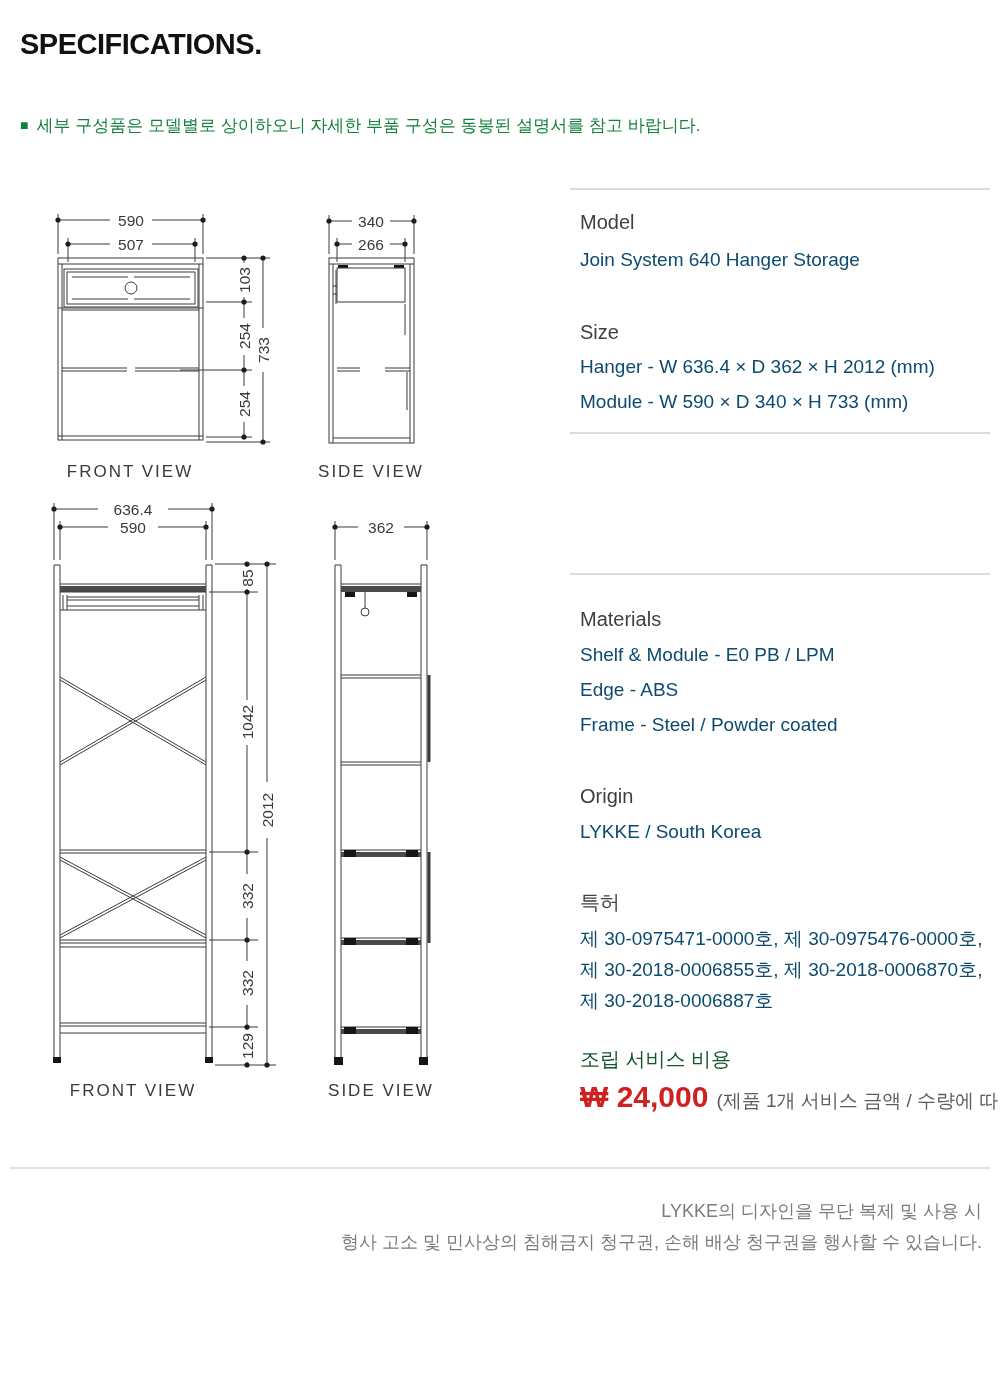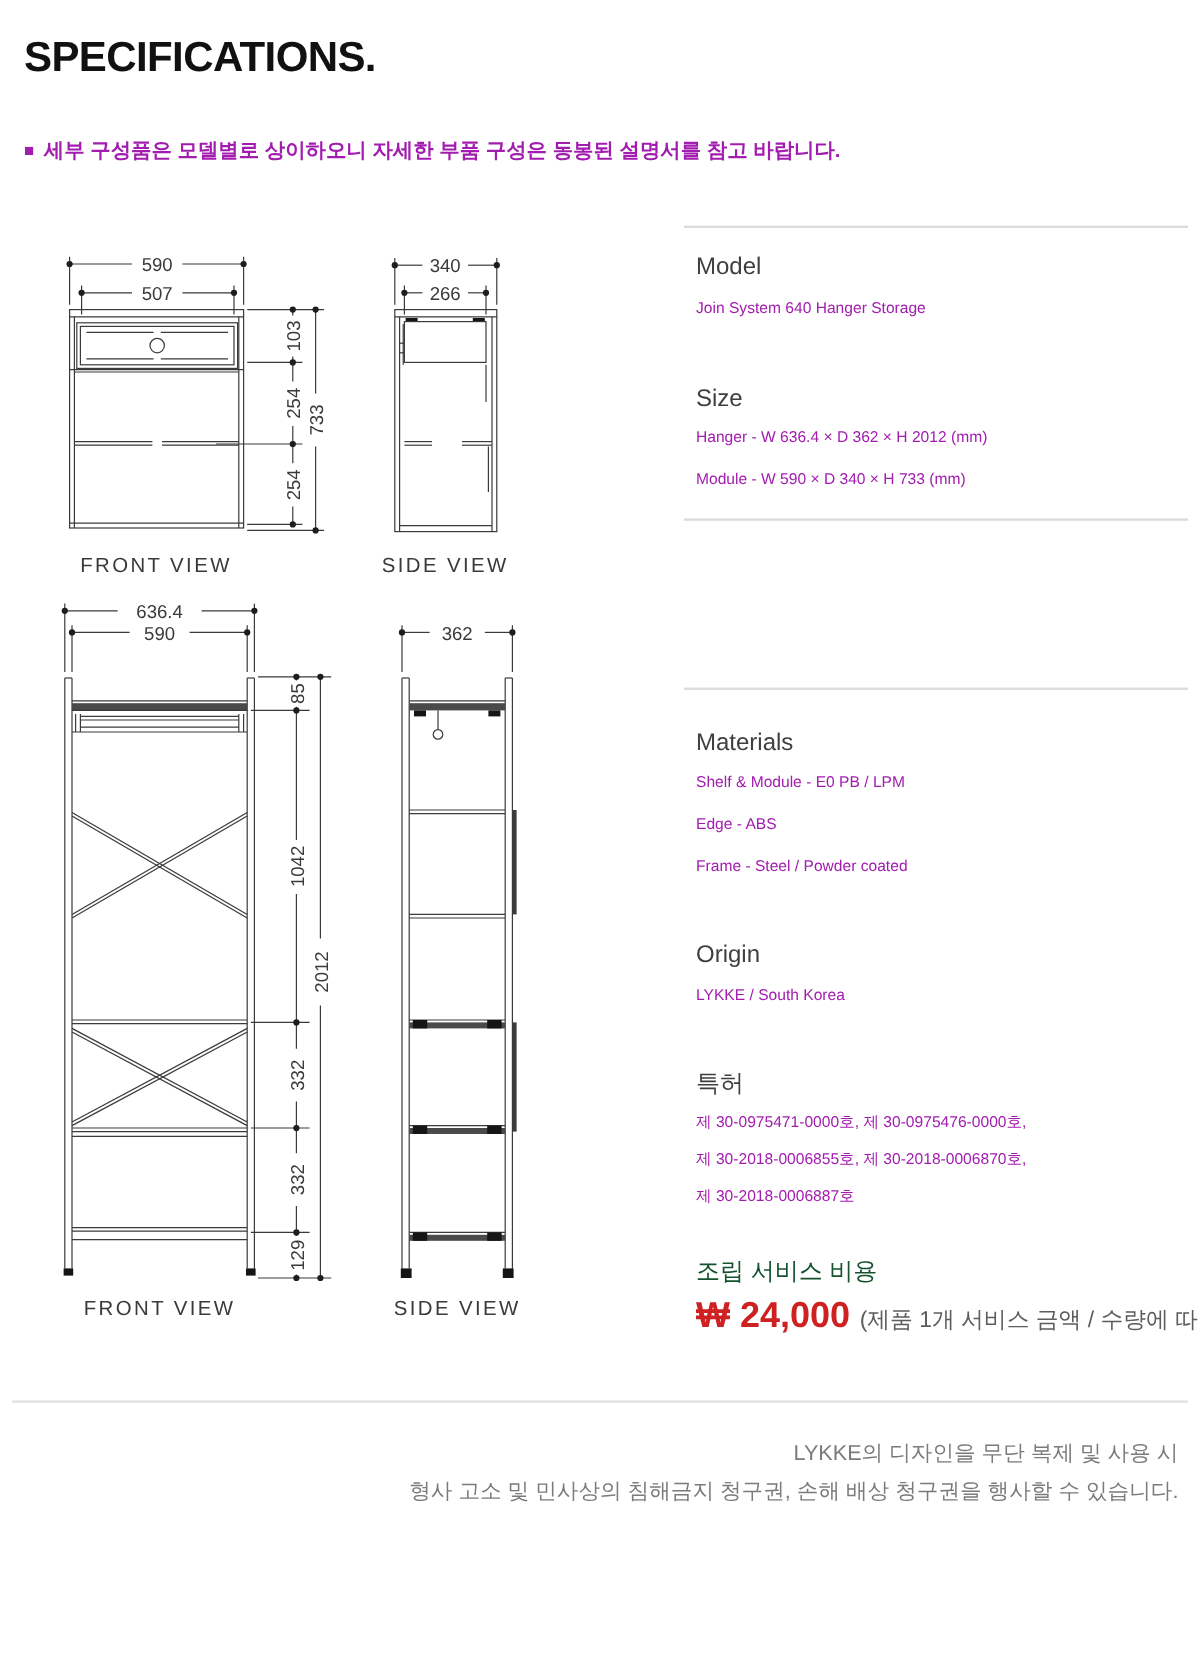--- a/index.html
+++ b/index.html
@@ -1,25 +1,25 @@
 <!DOCTYPE html>
 <html><head>
 <meta charset="utf-8">
 <style>
   html,body { margin:0; padding:0; background:#fff; }
   .page {
     position:relative; width:1000px; height:1388px; background:#ffffff;
     font-family:"Liberation Sans","DejaVu Sans",sans-serif; overflow:hidden;
   }
   .abs { position:absolute; white-space:nowrap; }
-  .title { font-size:35px; font-weight:700; letter-spacing:-0.5px; color:#111; }
-  .note { font-size:17px; font-weight:700; color:#a21caf; }
+  .title { font-size:29px; font-weight:700; letter-spacing:-0.5px; color:#111; }
+  .note { font-size:17px; font-weight:400; color:#15803d; }
   .note .bullet { font-size:14px; margin-right:8px; position:relative; top:-1px; }
   .h { font-size:20px; font-weight:400; color:#3f3f3f; }
-  .t { font-size:13px; color:#a21caf; }
+  .t { font-size:19px; color:#0c4a6e; }
   .h.red { color:#14532d; }
   .price { font-size:30px; font-weight:700; color:#cf2121; }
   .price-note { font-size:19px; color:#5d5d5d; font-weight:400; margin-left:8px; }
   .sep { position:absolute; height:2px; background:#dcdcdc; }
   .footer-line { font-size:18px; color:#7b7b7b; text-align:right; right:18px; }
   .footer-line.copyright { color:#4f4f4f; font-weight:700; }
   svg { position:absolute; overflow:visible; }
   svg line, svg rect.o, svg circle.o, svg path { stroke:#3a3a3a; stroke-width:1; fill:none; }
   svg .thick { stroke-width:3; }
   svg .dot { fill:#1d1d1d; stroke:none; }

